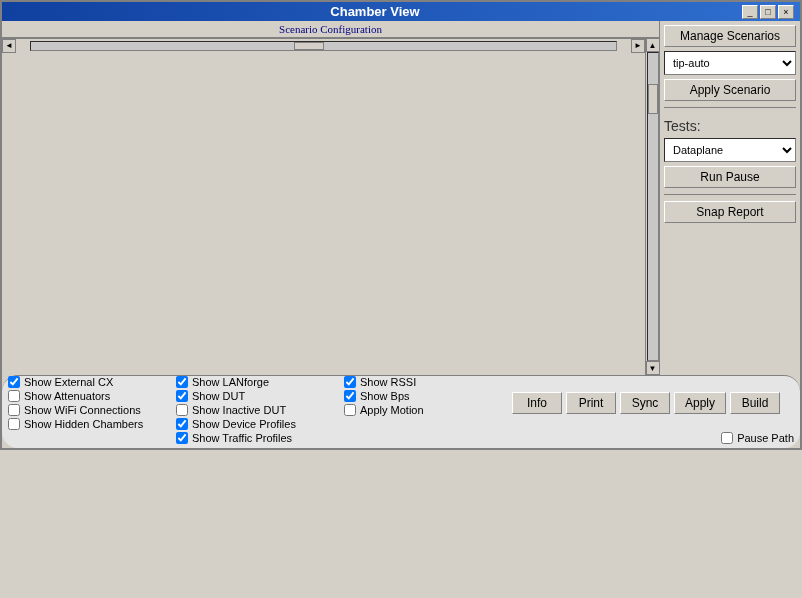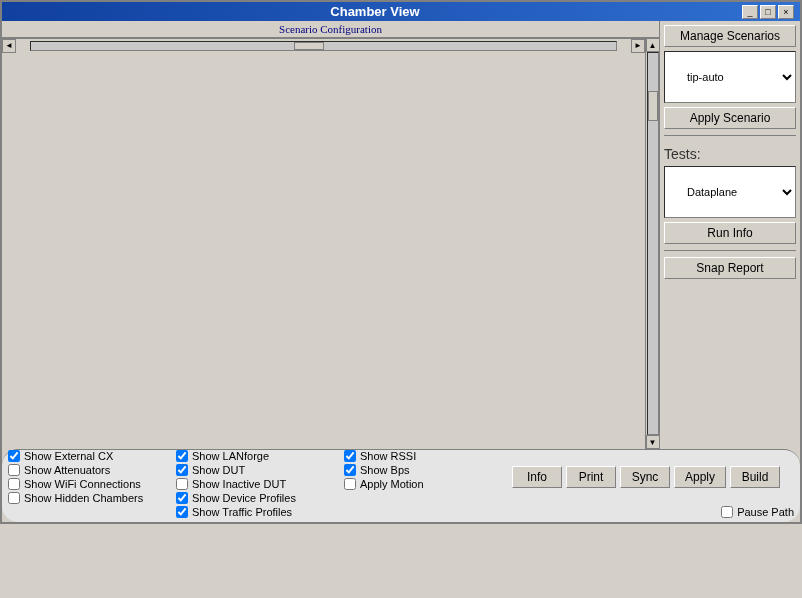--- a/index.html
+++ b/index.html
@@ -8,21 +8,21 @@
       font-size: 12px;
       background: #d4d0c8;
       width: 802px;
       height: 598px;
       overflow: hidden;
     }
 
     
     .window {
       width: 802px;
-      height: 524px;
+      height: 450px;
       background: #d4d0c8;
       border: 2px solid #808080;
       display: flex;
       flex-direction: column;
     }
 
     .title-bar {
       background: linear-gradient(to right, #1040a0, #3070d0);
       color: white;
       text-align: center;
@@ -165,21 +165,21 @@
 
     .select-row {
       display: flex;
       align-items: center;
       gap: 2px;
     }
 
     .select-row select {
       flex: 1;
       font-size: 11px;
-      padding: 18px;
+      padding: 4px;
       background: white;
       border: 1px inset #808080;
     }
 
     .section-label {
       font-size: 14px;
       color: #333;
       margin-top: 4px;
     }
 
@@ -360,21 +360,21 @@
       <div class="divider"></div>
 
       <span class="section-label">Tests:</span>
 
       <div class="select-row">
         <select style="flex:1;font-size:11px;">
           <option>Dataplane</option>
         </select>
       </div>
 
-      <button class="btn">Run Info</button>
+      <button class="btn">Run Pause</button>
 
       <div class="divider"></div>
 
       <button class="btn">Snap Report</button>
     </div>
   </div>
 
   <div class="bottom-bar">
     <div class="bottom-checkboxes">
 

